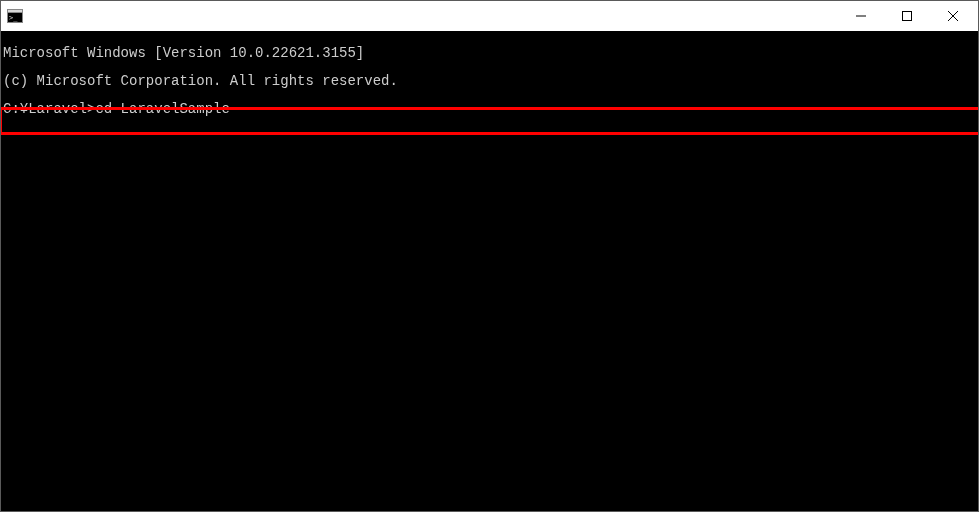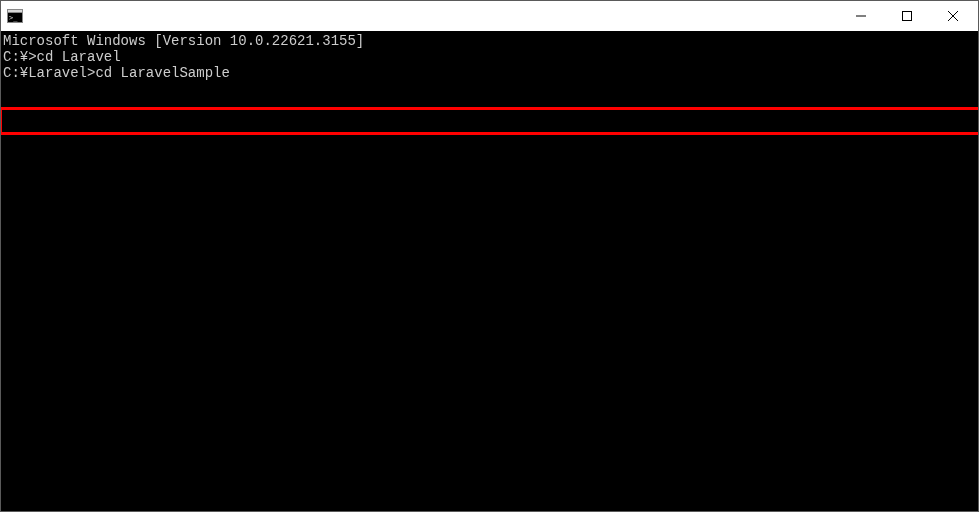--- a/index.html
+++ b/index.html
@@ -53,21 +53,21 @@
     flex: 1 1 auto;
     background: #000;
     color: #ccc;
     font-family: "MS Gothic", "Consolas", "Courier New", monospace;
     font-size: 14px;
     line-height: 16px;
     padding: 2px 2px;
     position: relative;
     overflow: hidden;
   }
-  .client .row { white-space: pre; }
+  .client .row { white-space: pre; margin-top: 12px; }
   .highlight-box {
     position: absolute;
     border: 3px solid #ff0000;
     box-sizing: border-box;
     pointer-events: none;
   }
   .cursor {
     display: inline-block;
     width: 8px;
     border-bottom: 2px solid #ccc;
@@ -104,23 +104,23 @@
       <svg width="10" height="10" viewBox="0 0 10 10">
         <line x1="0" y1="0" x2="10" y2="10" stroke="#000" stroke-width="1"></line>
         <line x1="10" y1="0" x2="0" y2="10" stroke="#000" stroke-width="1"></line>
       </svg>
     </div>
   </div>
 
   <div class="client">
     <div id="terminal-lines">
         <div class="row">Microsoft Windows [Version 10.0.22621.3155]</div>
+        <div class="row">(c) Microsoft Corporation. All rights reserved.</div>
         <div class="row"></div>
         <div class="row"></div>
-        <div class="row">C:¥&gt;cd Laravel</div>
         <div class="row"></div>
         <div class="row">C:¥Laravel&gt;cd LaravelSample</div>
         <div class="row"></div>
       </div>
     <div id="hl" class="highlight-box" style="left: -2px; top: 76px; width: 1005px; height: 28px;"></div>
   </div>
 
 </div>
 
 </body></html>

